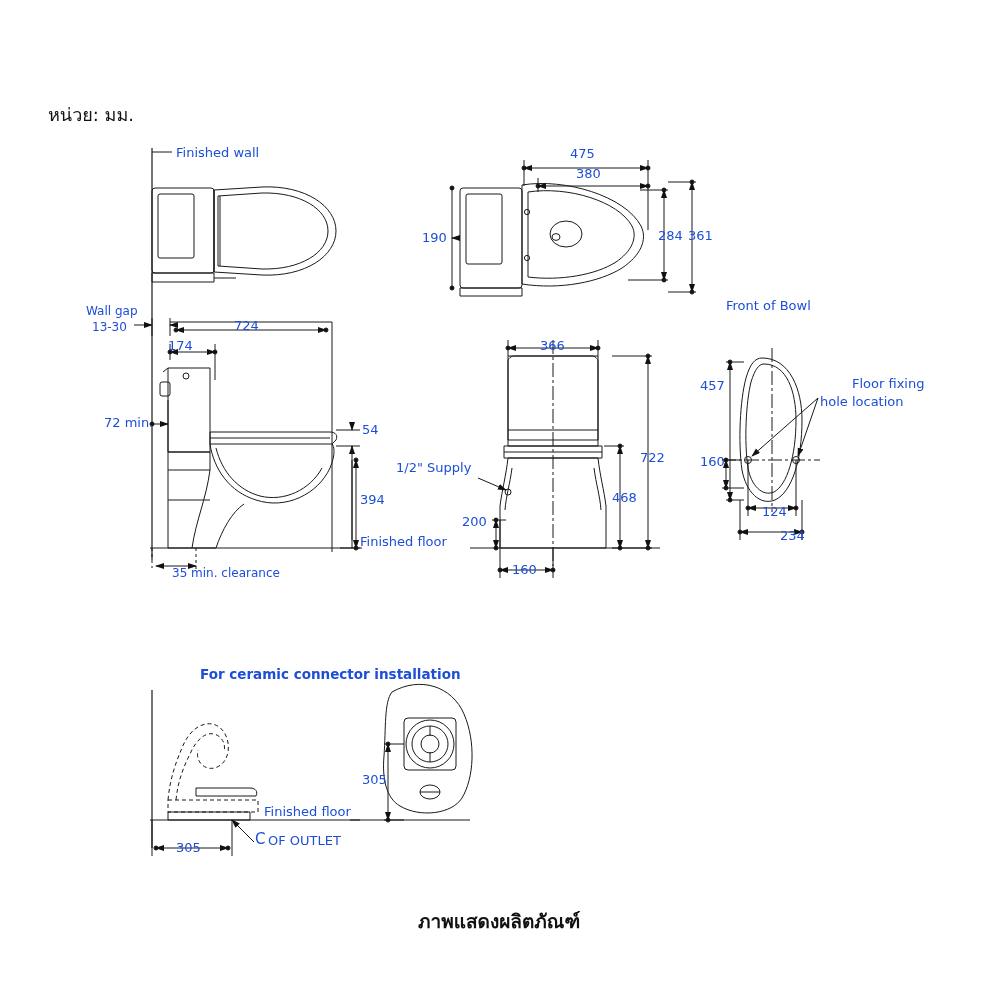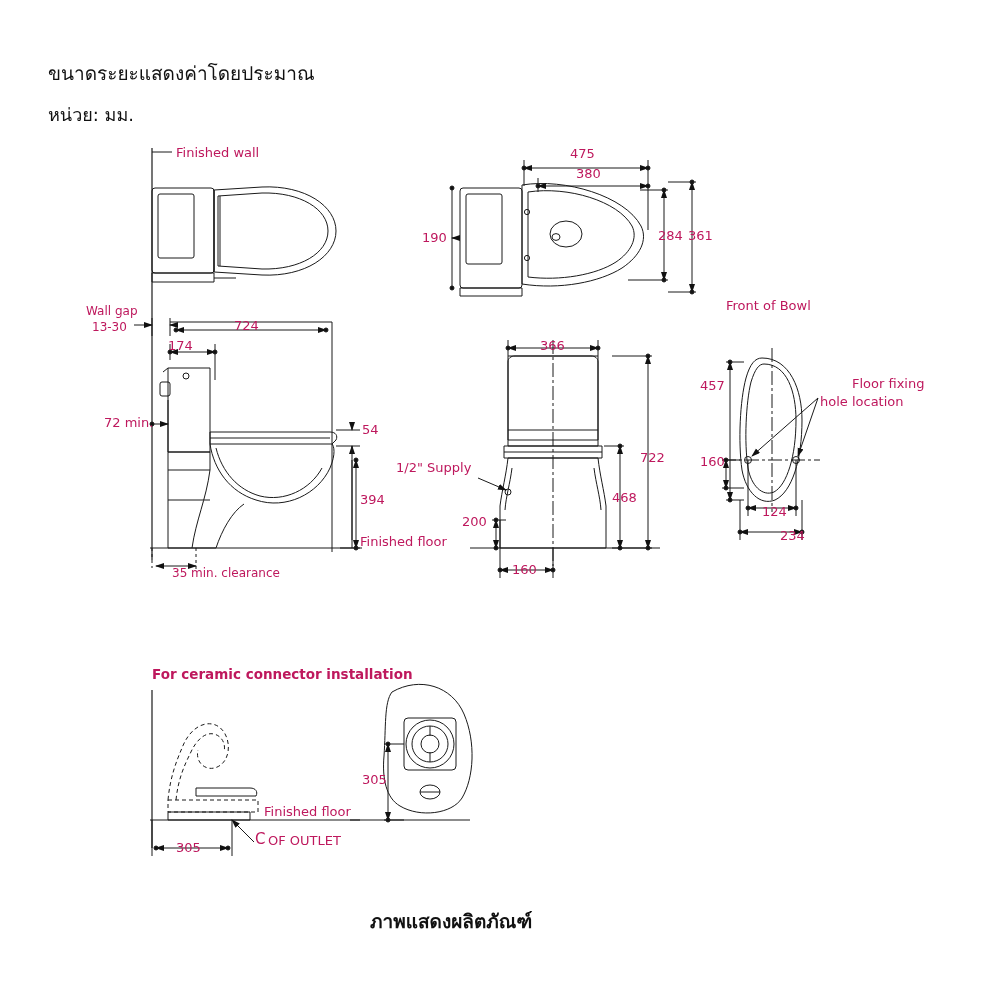--- a/index.html
+++ b/index.html
@@ -17,43 +17,42 @@
   }
   .stage {
     position: absolute;
     inset: 0;
   }
   .txt {
     position: absolute;
     white-space: nowrap;
     font-size: 13px;
     line-height: 1.2;
-    color: #be185d;
+    color: #1d4ed8;
   }
   .thai {
     font-family: "DejaVu Sans", "Liberation Sans", sans-serif;
     font-size: 19px;
     color: #111;
   }
   .thai-small {
     font-size: 18px;
     margin-top: 12px;
   }
-  .bold { font-weight: bold; }
+  .bold { font-weight: bold; margin-left: 48px; }
   .dim { font-size: 13px; }
   .dim-sm { font-size: 12px; }
   svg { display: block; }
   .note-line { font-size: 19px; }
 </style>
 </head>
 <body>
 
 <div class="stage">
 
-  <div class="txt thai" style="left:48px; top:62px;">ขนาดระยะแสดงค่าโดยประมาณ</div>
   <div class="txt thai thai-small" style="left:48px; top:92px;">หน่วย: มม.</div>
 
   <svg width="1000" height="1000" viewBox="0 0 1000 1000" style="position:absolute; left:0; top:0;">
     <defs>
       <marker id="ar" markerWidth="9" markerHeight="9" refX="8" refY="3" orient="auto" markerUnits="strokeWidth">
         <path d="M0,0 L9,3 L0,6 z" fill="#111"></path>
       </marker>
       <marker id="arS" markerWidth="9" markerHeight="9" refX="1" refY="3" orient="auto" markerUnits="strokeWidth">
         <path d="M9,0 L0,3 L9,6 z" fill="#111"></path>
       </marker>

